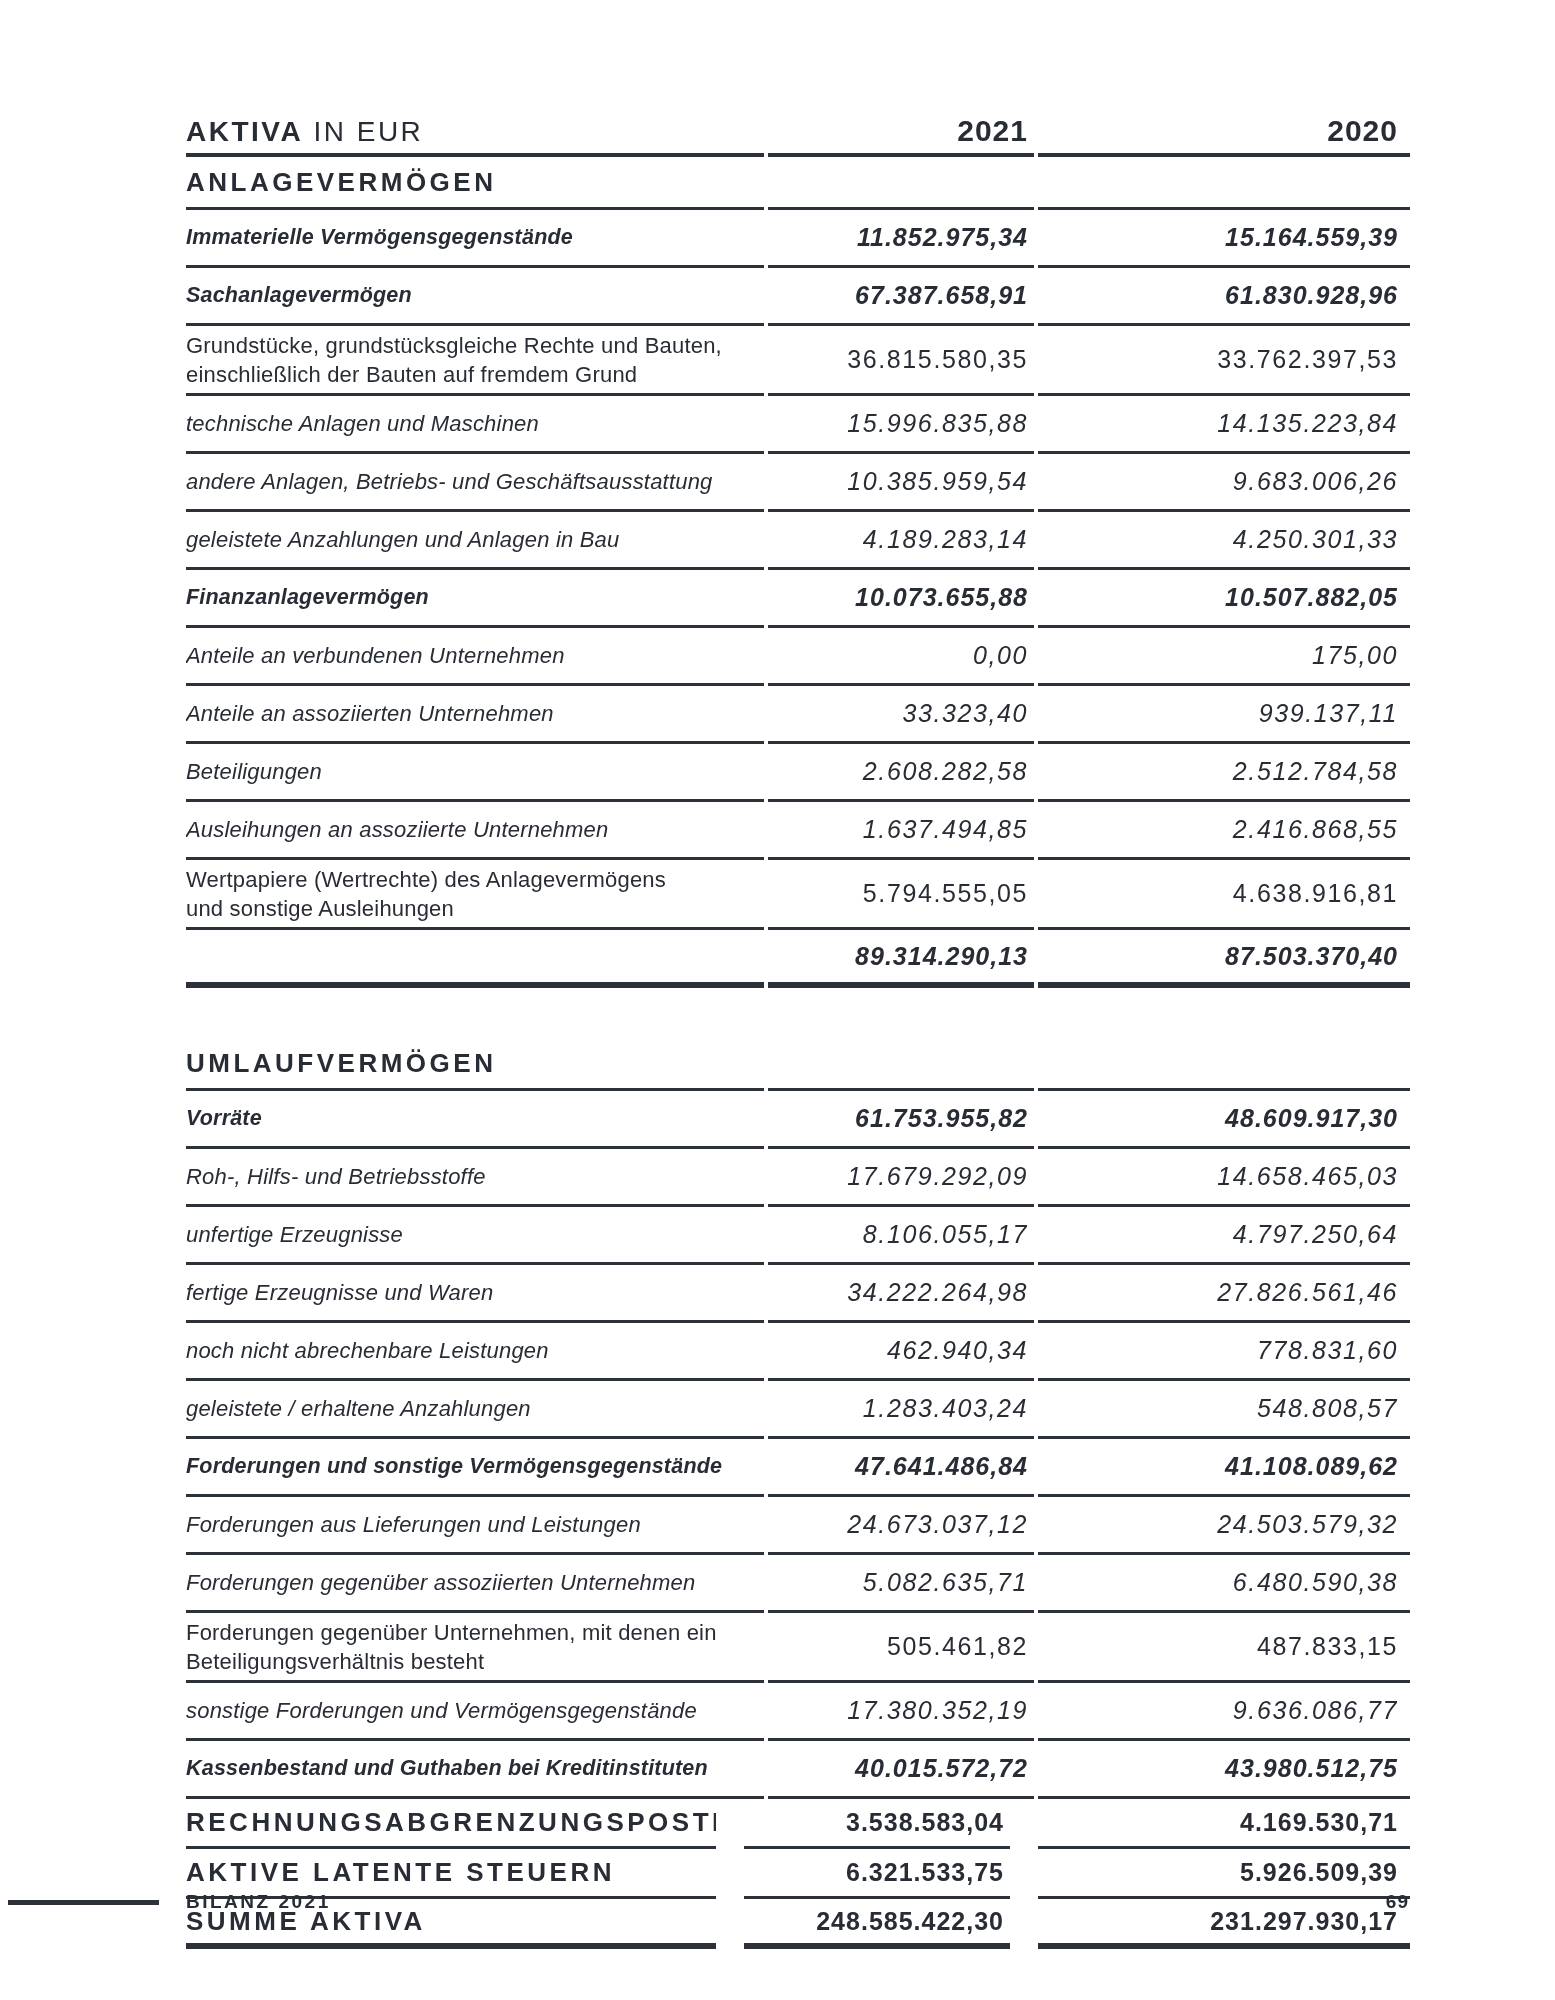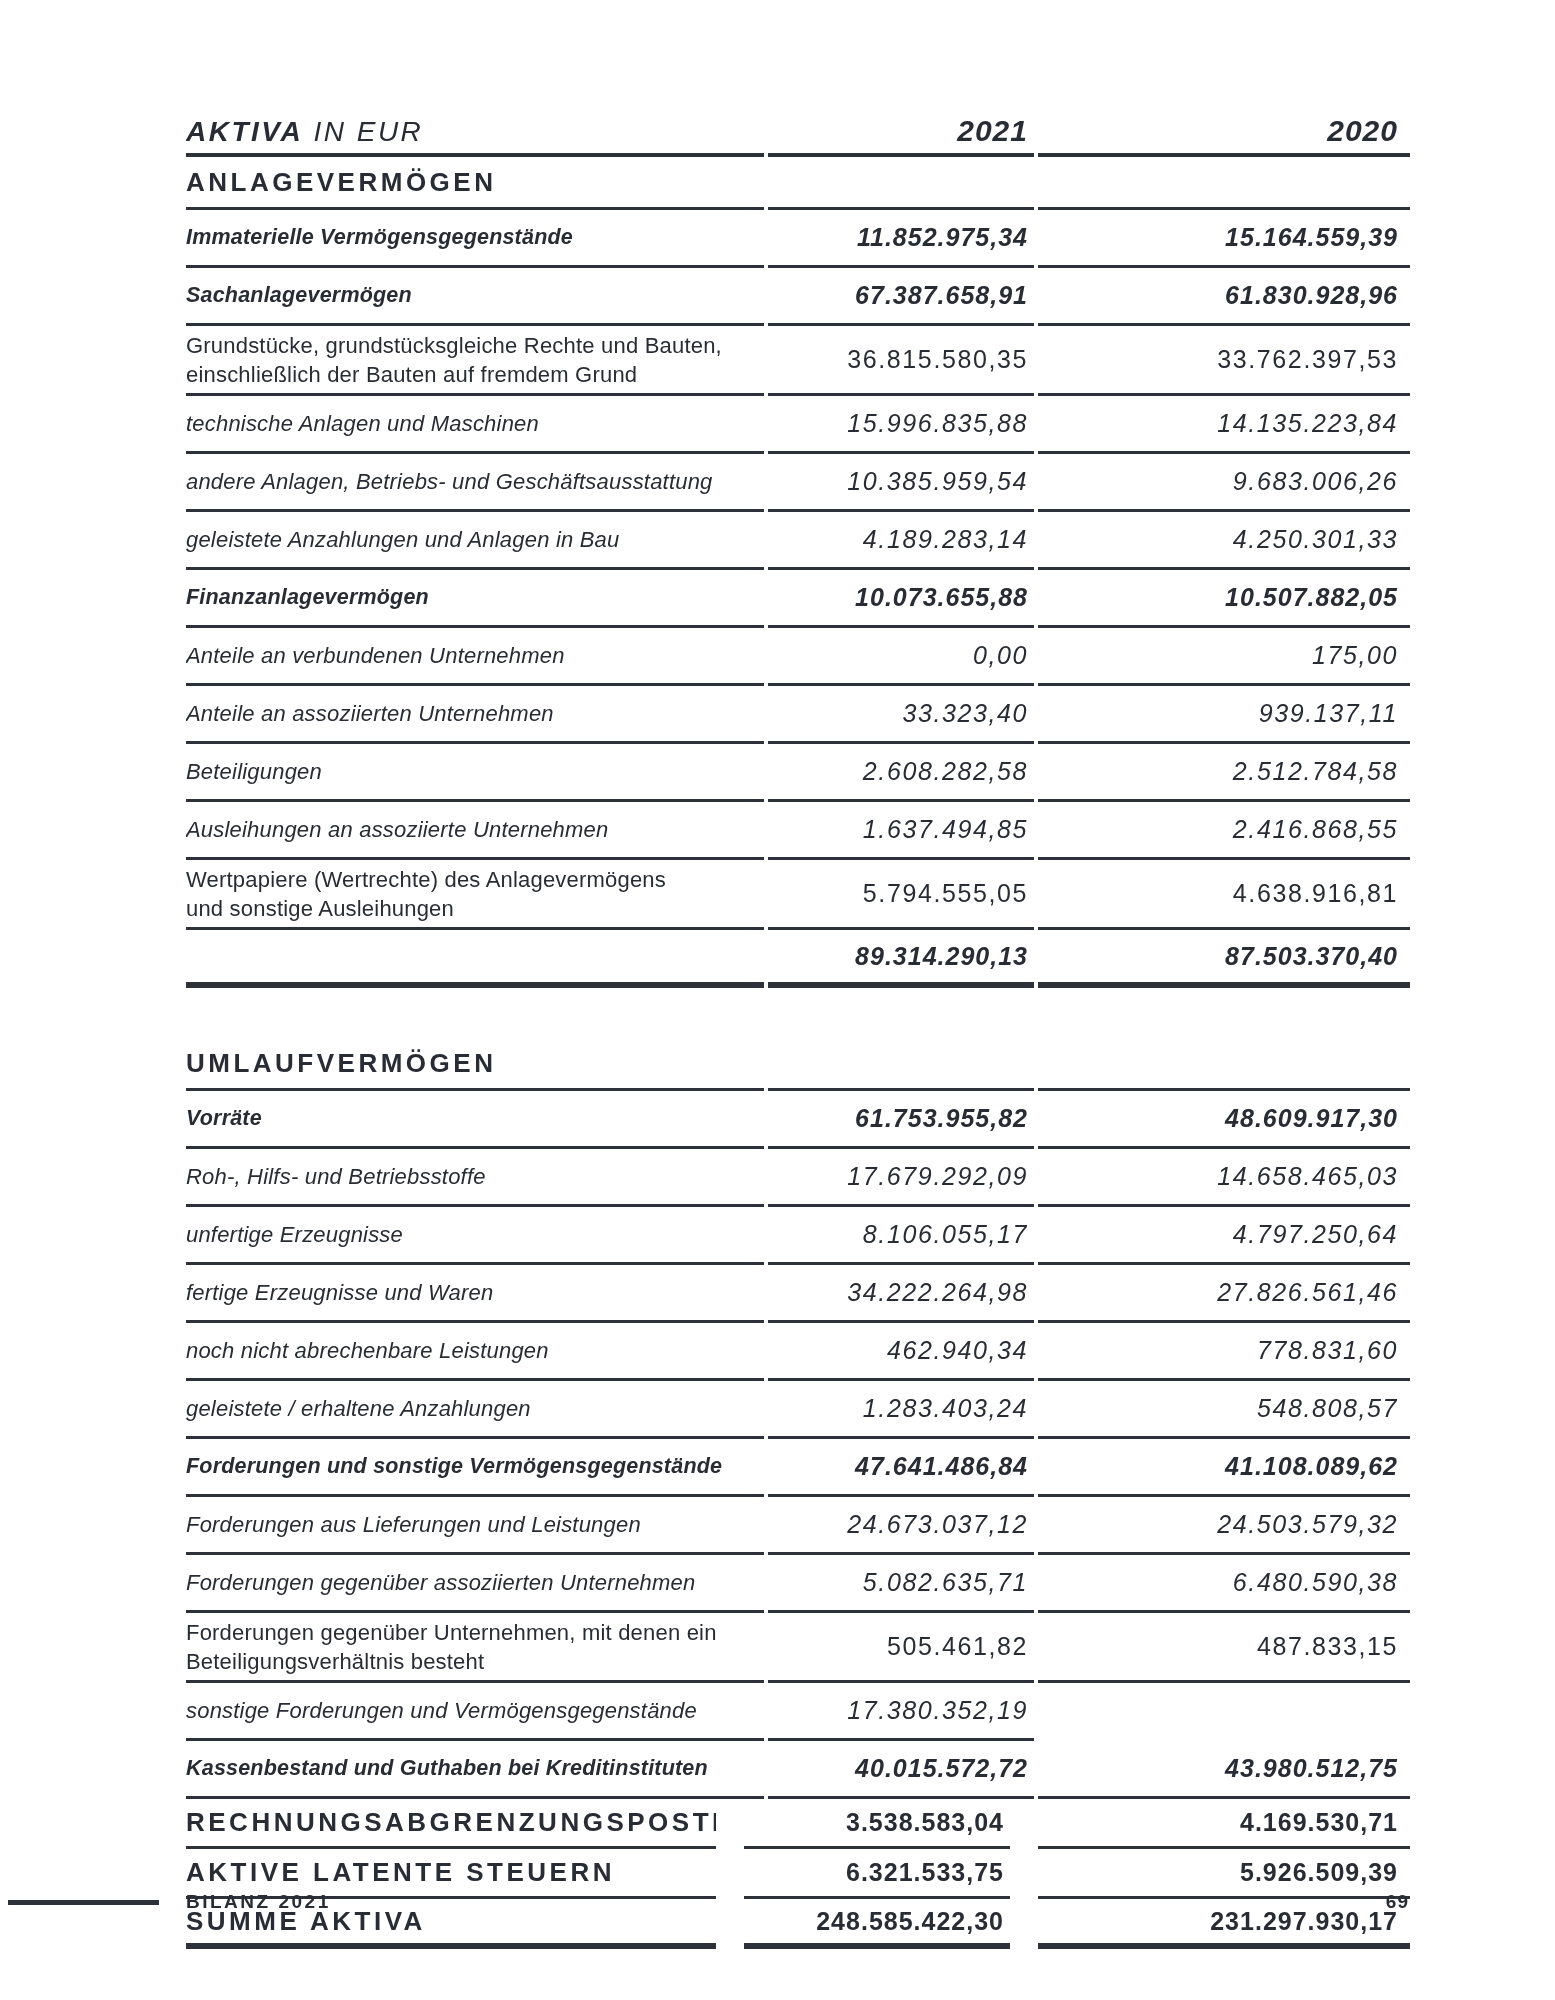--- a/index.html
+++ b/index.html
@@ -5,21 +5,21 @@
   * { box-sizing: border-box; margin: 0; padding: 0; }
   html,body { width: 1555px; height: 2000px; background: #ffffff; overflow: hidden; }
   body { font-family: "Liberation Sans", sans-serif; color: #282c34; position: relative; }
 
   .sheet { position: absolute; left: 186px; top: 115px; width: 1224px; }
 
   .trow { display: grid; grid-template-columns: 1fr 266px 372px; column-gap: 4px; }
   .cell { border-bottom: 3px solid #2d323a; display: flex; align-items: center; overflow: hidden; }
 
   
-  .thead { height: 42px; font-style: italic; }
+  .thead { height: 42px; }
   .thead .cell { border-bottom-width: 4px; align-items: flex-end; padding-bottom: 5px; }
   .title { font-size: 28px; letter-spacing: 2.5px; white-space: nowrap; }
   .title .b { font-weight: 700; }
   .title .r { font-weight: 400; }
   .year { font-size: 30px; font-weight: 700; letter-spacing: 1px; justify-content: flex-end; }
 
   
   .section { height: 53px; }
   .section .labelcell { font-size: 26px; font-weight: 700; letter-spacing: 3.5px; white-space: nowrap; }
   .section .cell { align-items: flex-end; padding-bottom: 9px; }
@@ -190,20 +190,21 @@
         <div class="cell labelcell">
           <div>Forderungen gegenüber Unternehmen, mit denen ein</div>
           <div>Beteiligungsverhältnis besteht</div>
         </div>
         <div class="cell num c2021">505.461,82</div>
         <div class="cell num c2020">487.833,15</div>
       </div>
       <div class="trow regular">
         <div class="cell labelcell">sonstige Forderungen und Vermögensgegenstände</div>
         <div class="cell num c2021">17.380.352,19</div>
+        <div class="cell num c2020">9.636.086,77</div>
       </div>
       <div class="trow bold">
         <div class="cell labelcell">Kassenbestand und Guthaben bei Kreditinstituten</div>
         <div class="cell num c2021">40.015.572,72</div>
         <div class="cell num c2020">43.980.512,75</div>
       </div>
       <div class="trow caps">
         <div class="cell labelcell">RECHNUNGSABGRENZUNGSPOSTEN</div>
         <div class="cell num c2021">3.538.583,04</div>
         <div class="cell num c2020">4.169.530,71</div>

